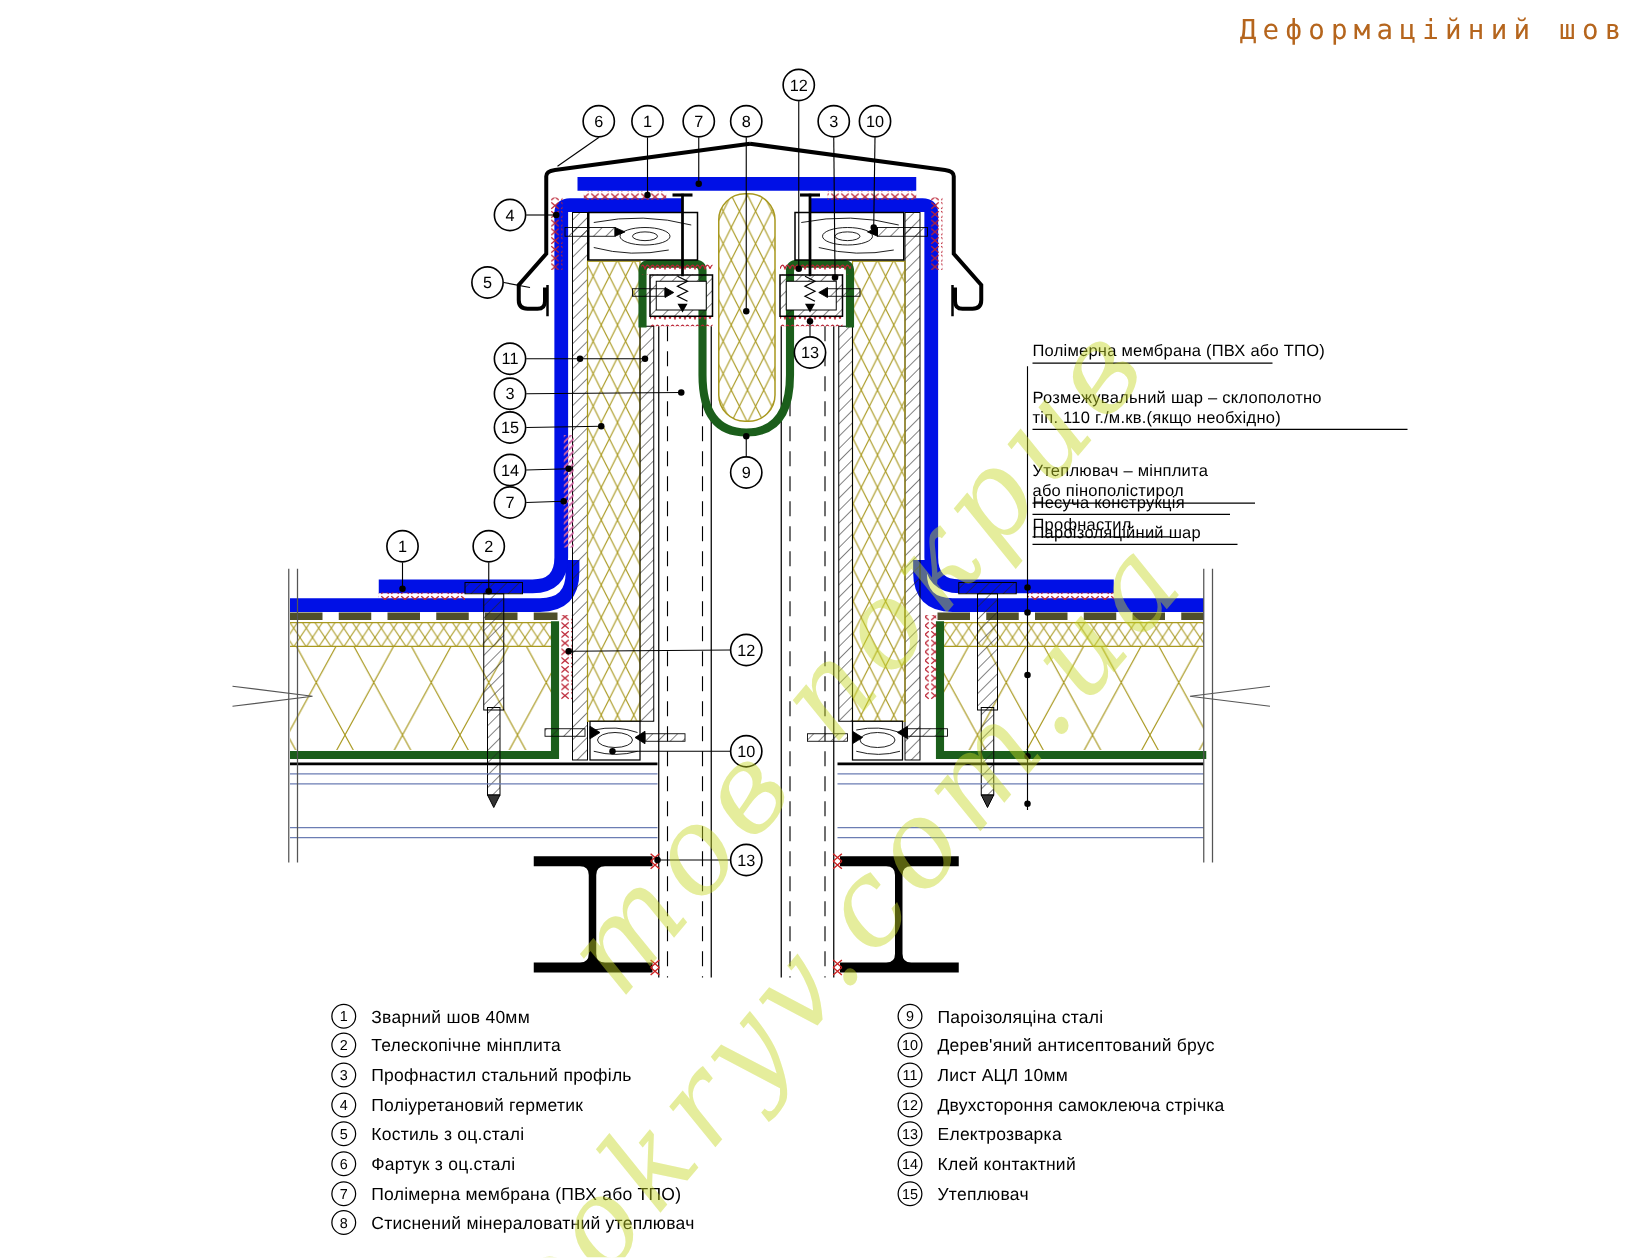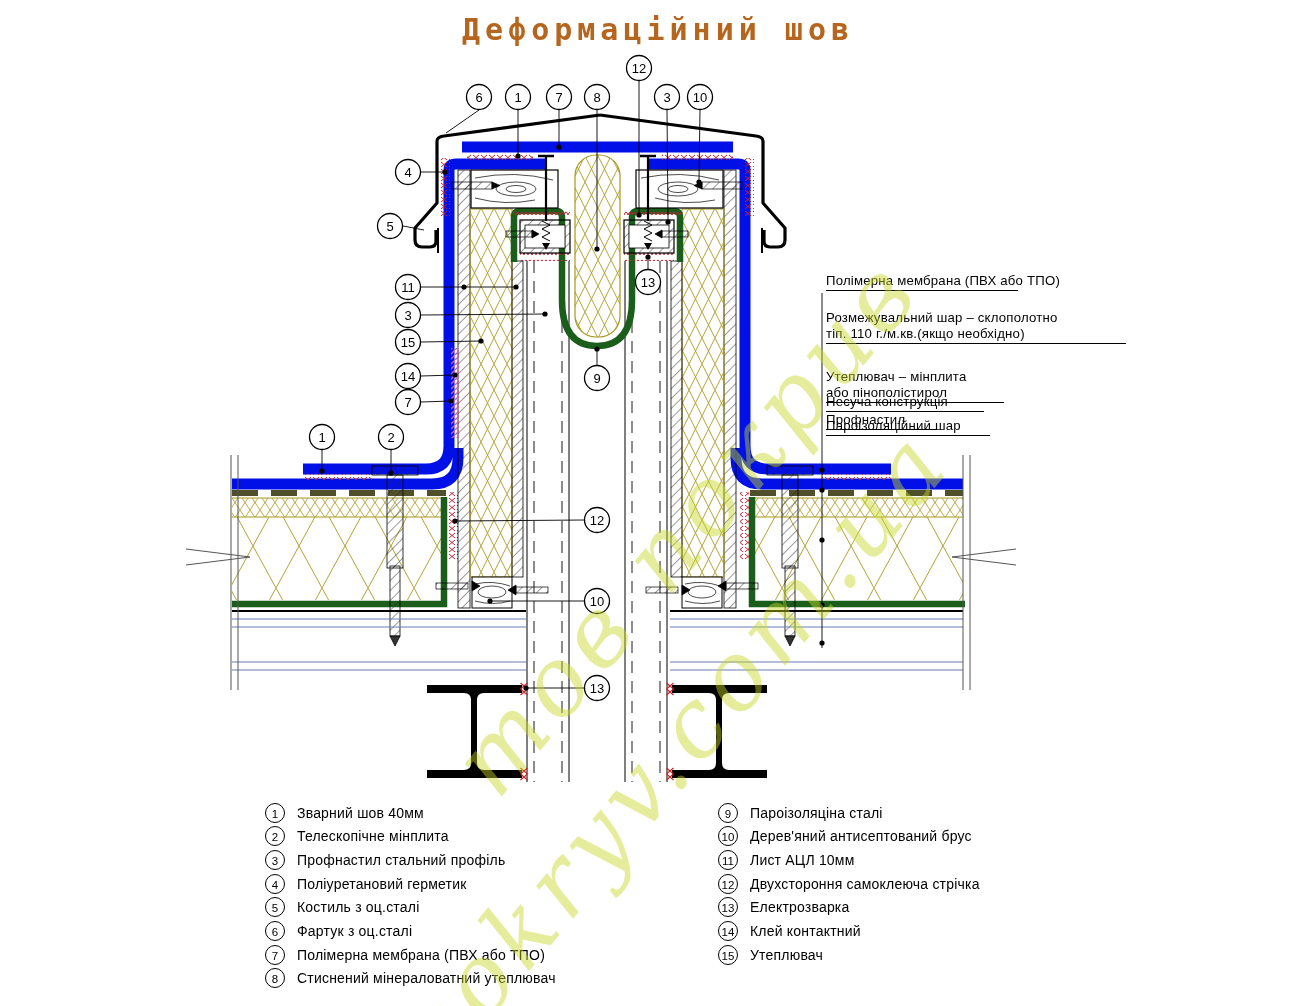--- a/index.html
+++ b/index.html
@@ -1,19 +1,19 @@
 <!DOCTYPE html>
 <html><head>
 <meta charset="utf-8">
 <style>
   html,body{margin:0;padding:0;background:#fff;}
   .stage{position:relative;width:1302px;height:1006px;background:#fff;overflow:hidden;
          font-family:"Liberation Sans",sans-serif;}
-  .title{position:absolute;top:12px;left:0;width:100%;text-align:center;
-         font-family:"DejaVu Sans Mono",monospace;font-weight:bold;font-size:30px;
+  .title{position:absolute;top:12px;left:0;width:100%;text-align:right;
+         font-family:"DejaVu Sans Mono",monospace;font-weight:normal;font-size:22px;
          letter-spacing:5px;color:#b5651d;padding-left:14px;box-sizing:border-box;}
   .wm{position:absolute;font-family:"DejaVu Serif",serif;font-style:italic;
       font-size:95px;letter-spacing:8px;color:#c6d825;opacity:.45;white-space:nowrap;
       transform-origin:0 0;transform:rotate(-50deg);pointer-events:none;z-index:5;}
   #wm1{left:430px;top:745px;}
   #wm2{left:373px;top:1020px;}
   svg.draw{position:absolute;left:0;top:0;z-index:2;}
   
   .layerlabels{position:absolute;left:826px;top:0;z-index:3;}
   .llrow{position:absolute;border-bottom:1.4px solid #000;padding-bottom:1px;

